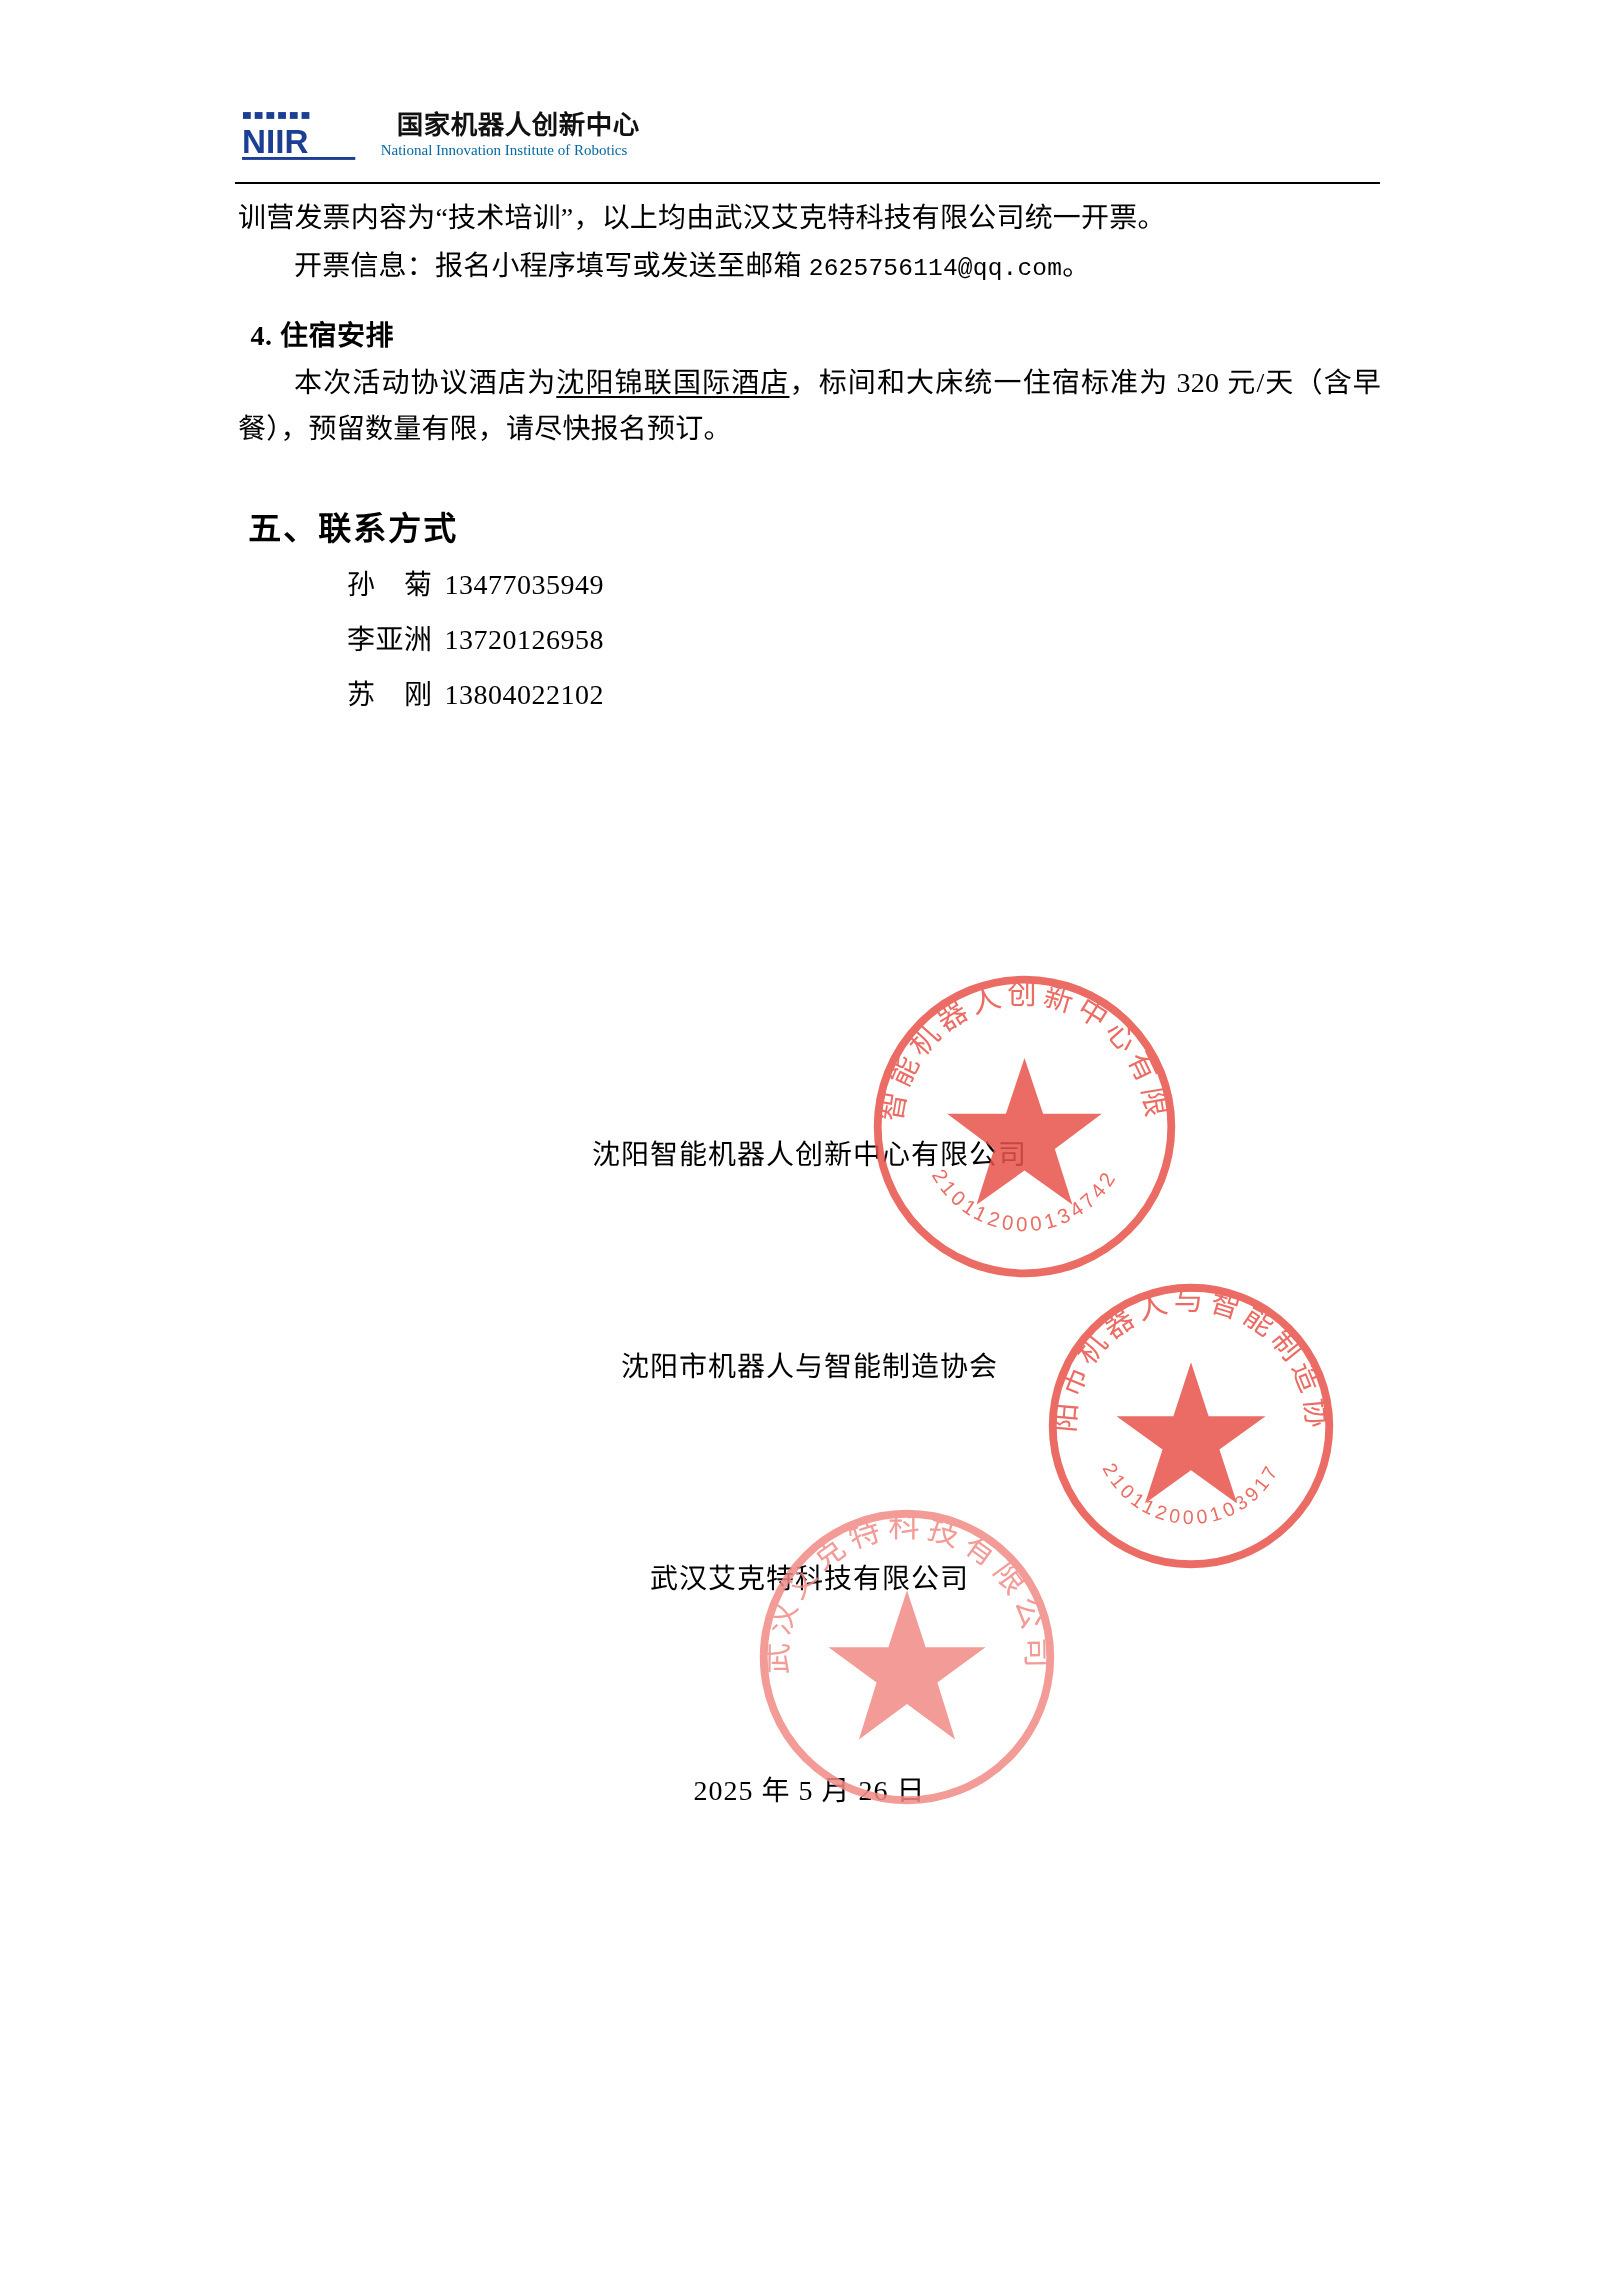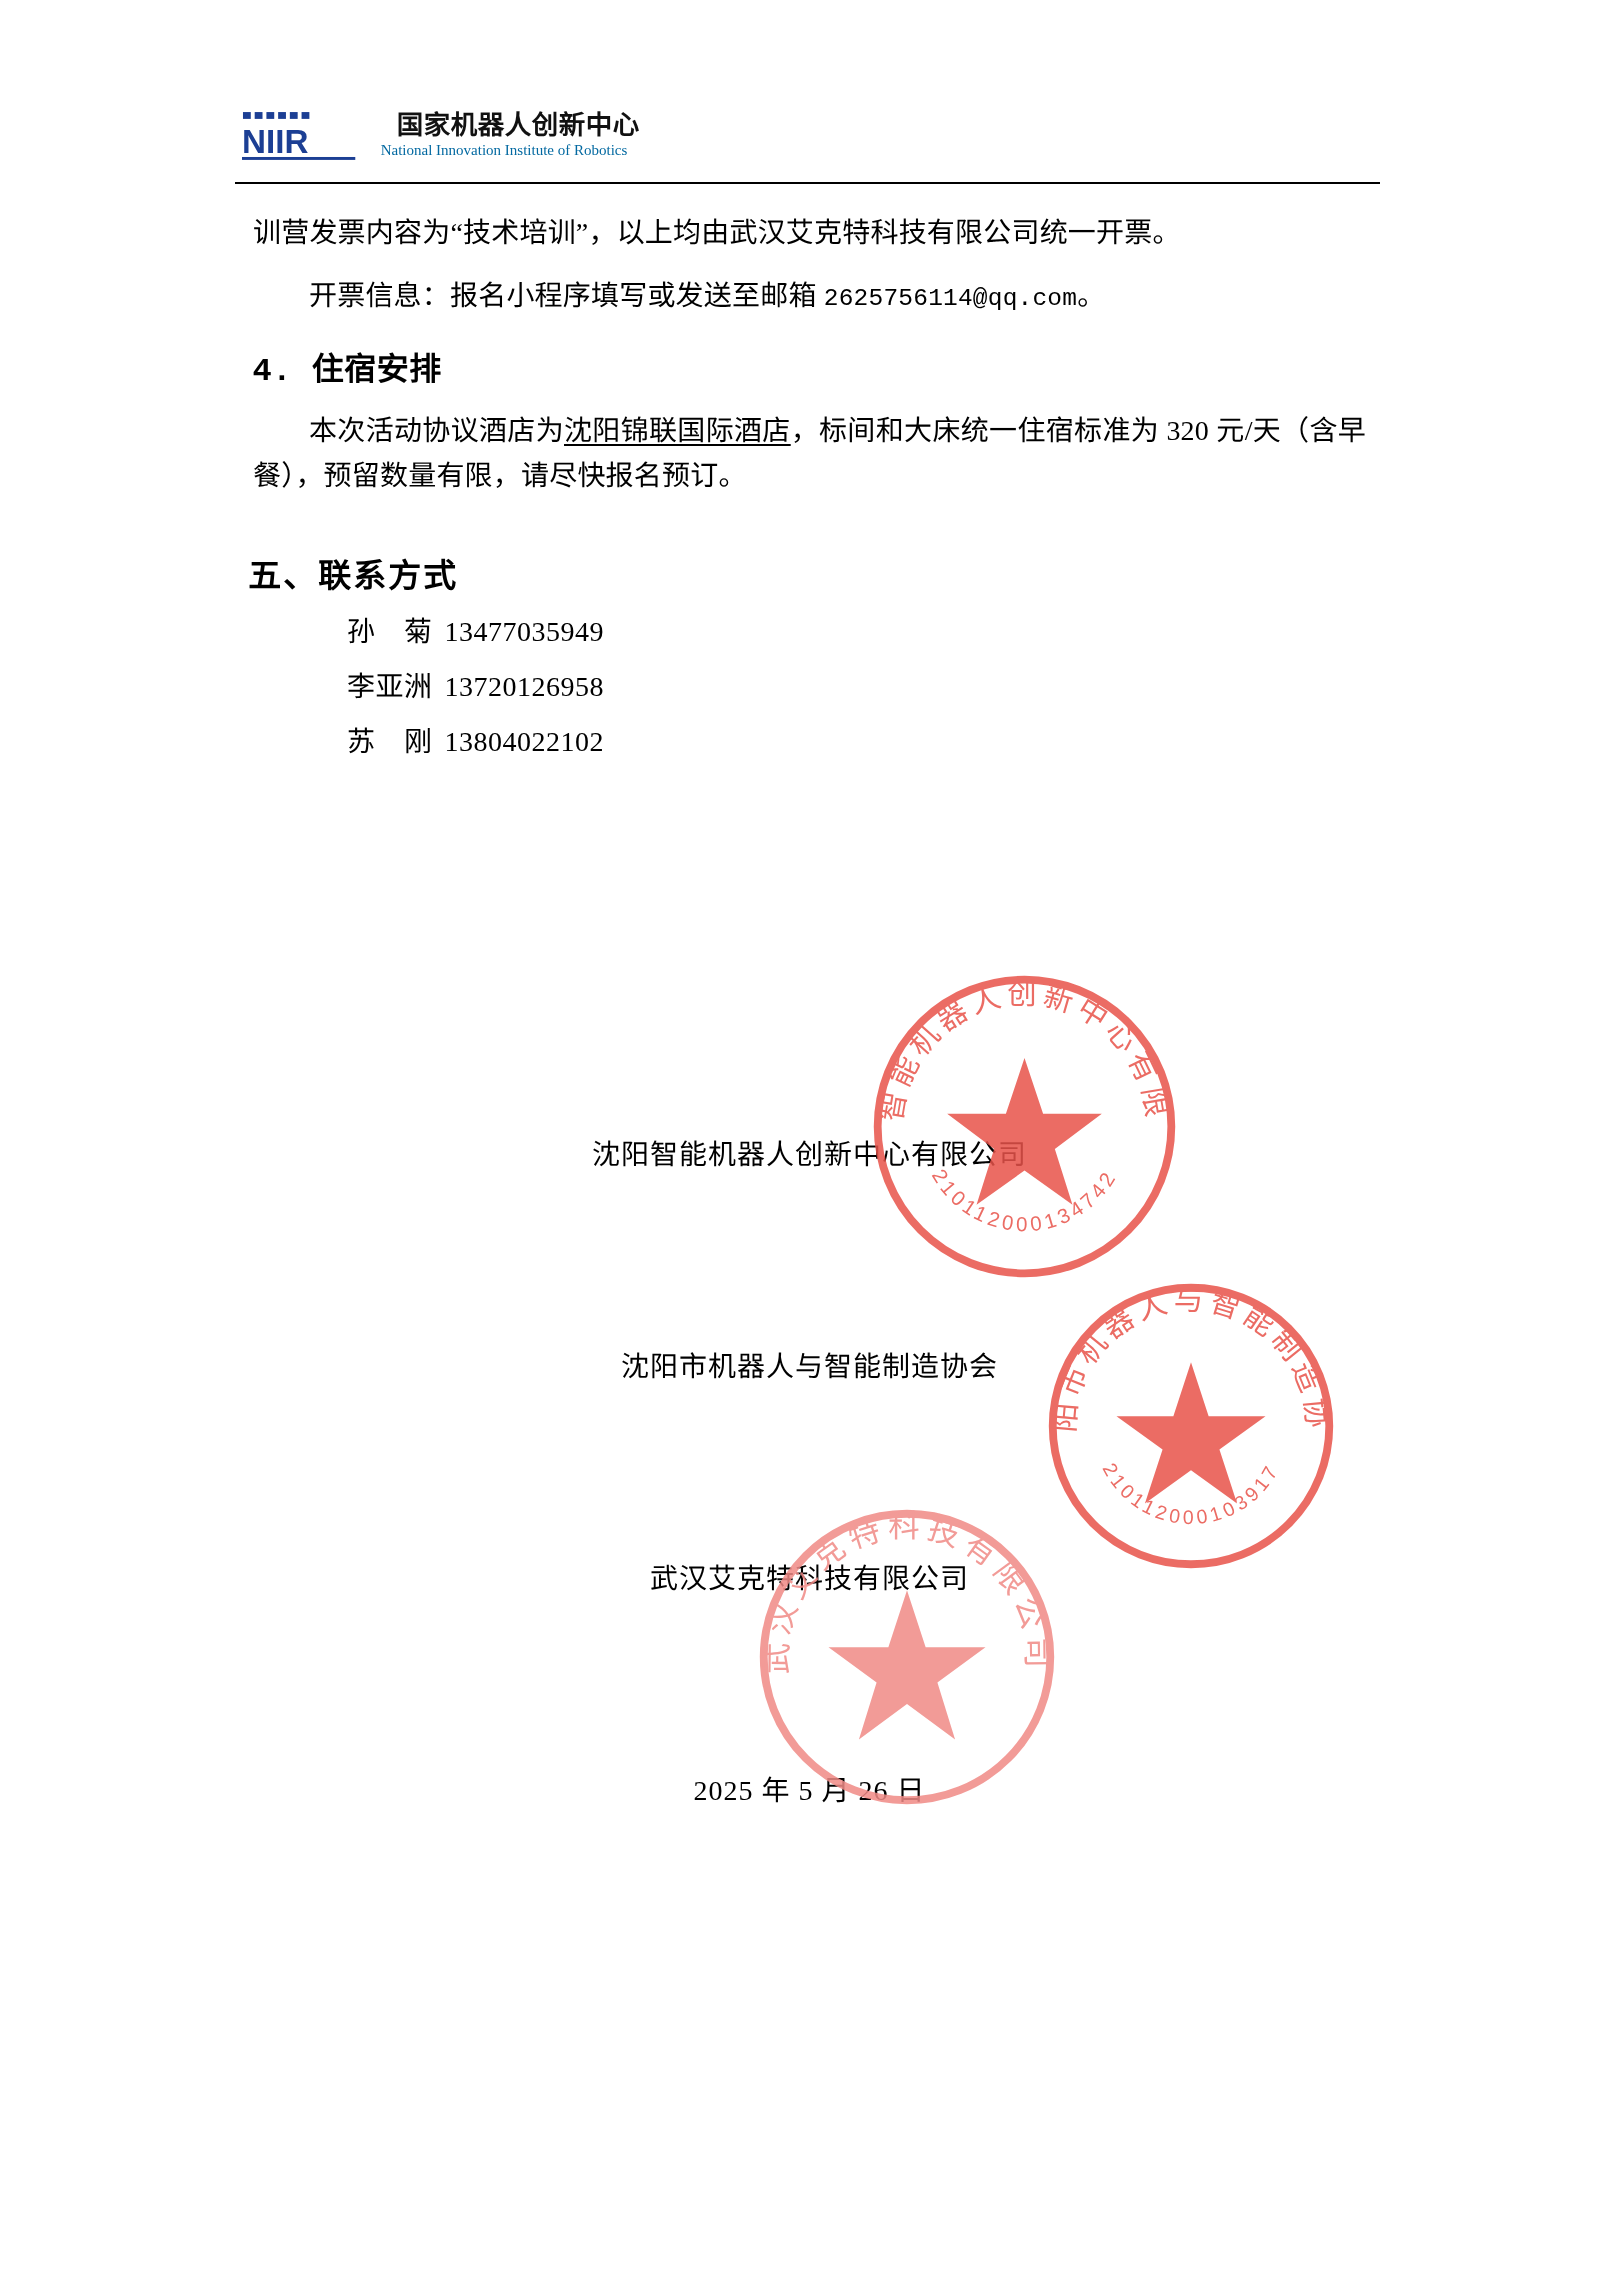--- a/index.html
+++ b/index.html
@@ -65,37 +65,37 @@
   }
 
   
   .body {
     position: absolute;
     left: 235px;
     top: 192px;
     width: 1149px;
   }
   p.para {
-    margin: 18px;
+    margin: 3px;
     font-size: 28px;
     line-height: 1.62;
     text-align: justify;
     text-justify: inter-ideograph;
     letter-spacing: 0.2px;
   }
   .indent2 { text-indent: 2em; }
   .mono {
     font-family: "Liberation Mono", "DejaVu Sans Mono", monospace;
     font-size: 24.5px;
   }
   .sec-num {
     margin: 23.5px 0 7.8px 0;
-    font-family: Liberation Mono, monospace;
+    font-family: Liberation Serif, serif;
     font-weight: bold;
-    font-size: 32px;
+    font-size: 28px;
     text-indent: 0.55em;
     letter-spacing: 0.5px;
   }
   .underline {
     text-decoration: underline;
     text-underline-offset: 3.9px;
   }
   .sec-title {
     margin: 51px 0 17.6px 0;
     font-family: "Liberation Sans", "DejaVu Sans", sans-serif;

